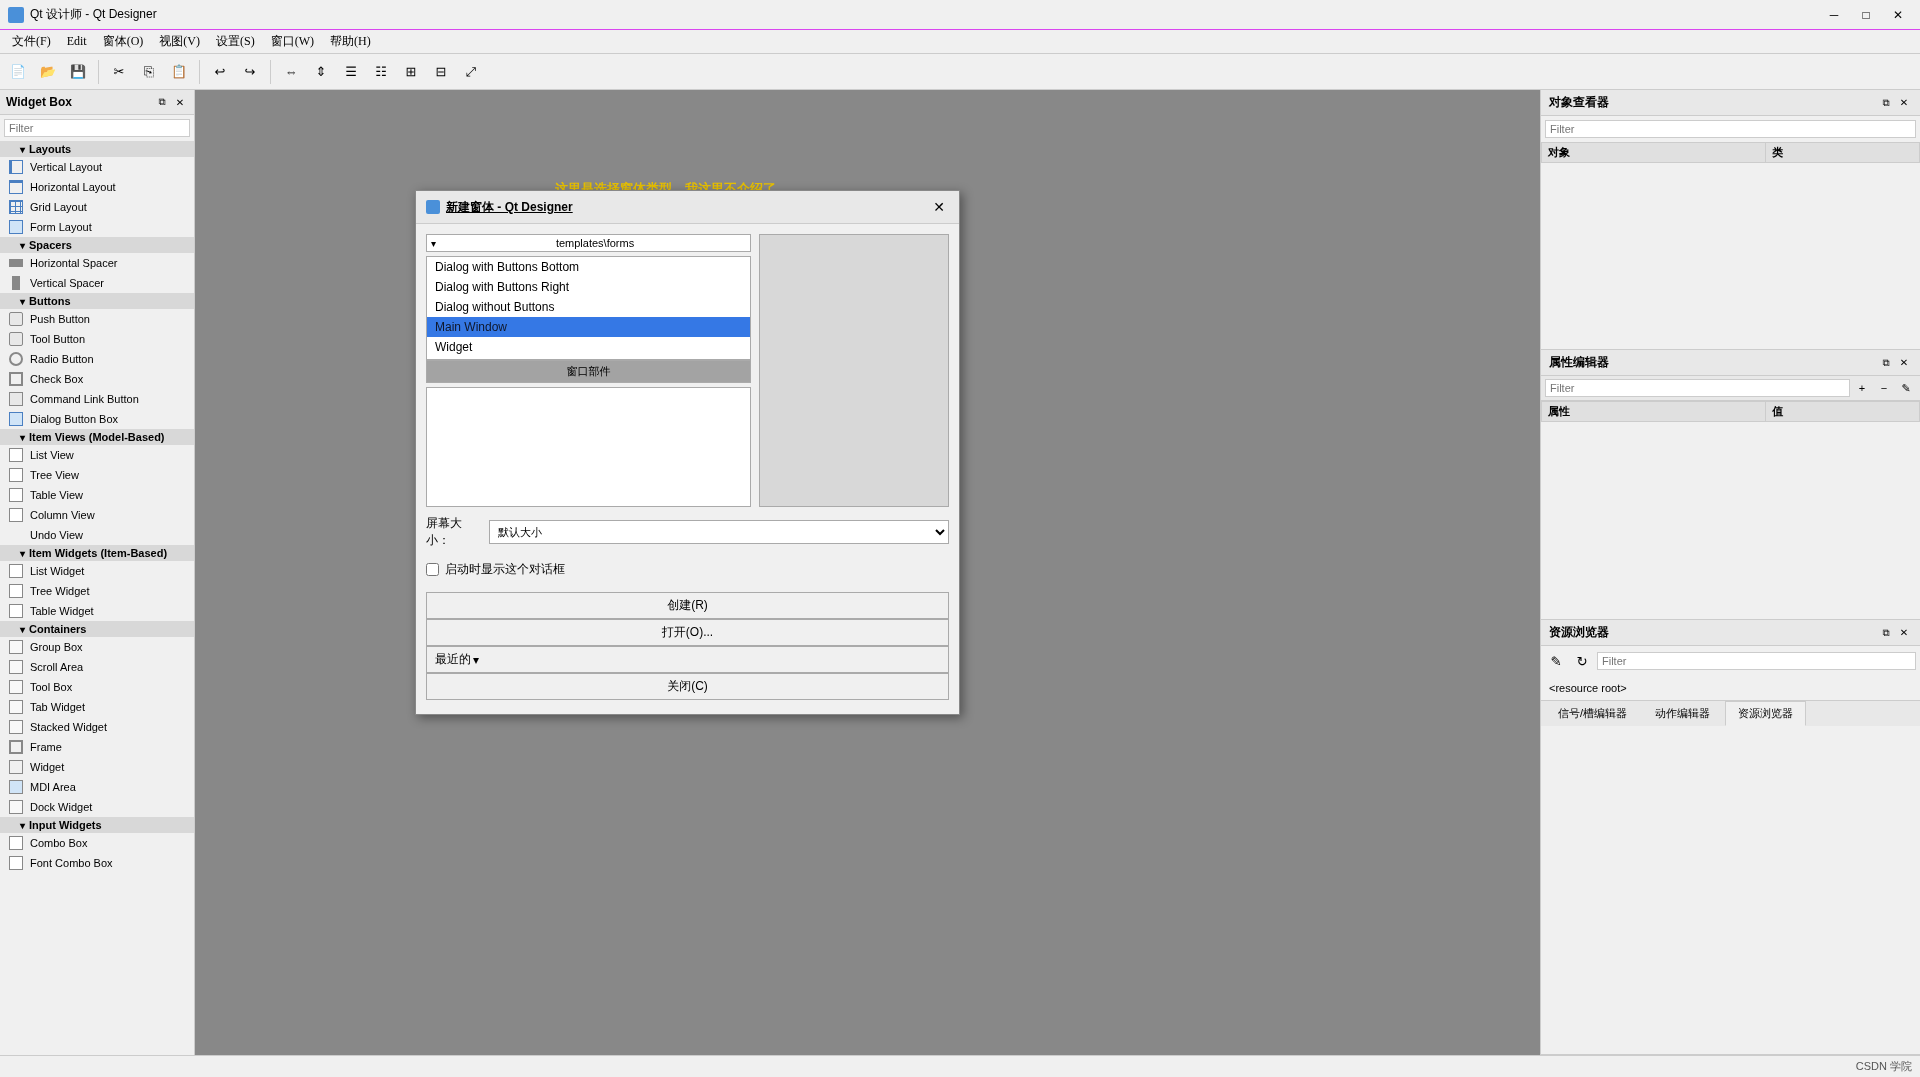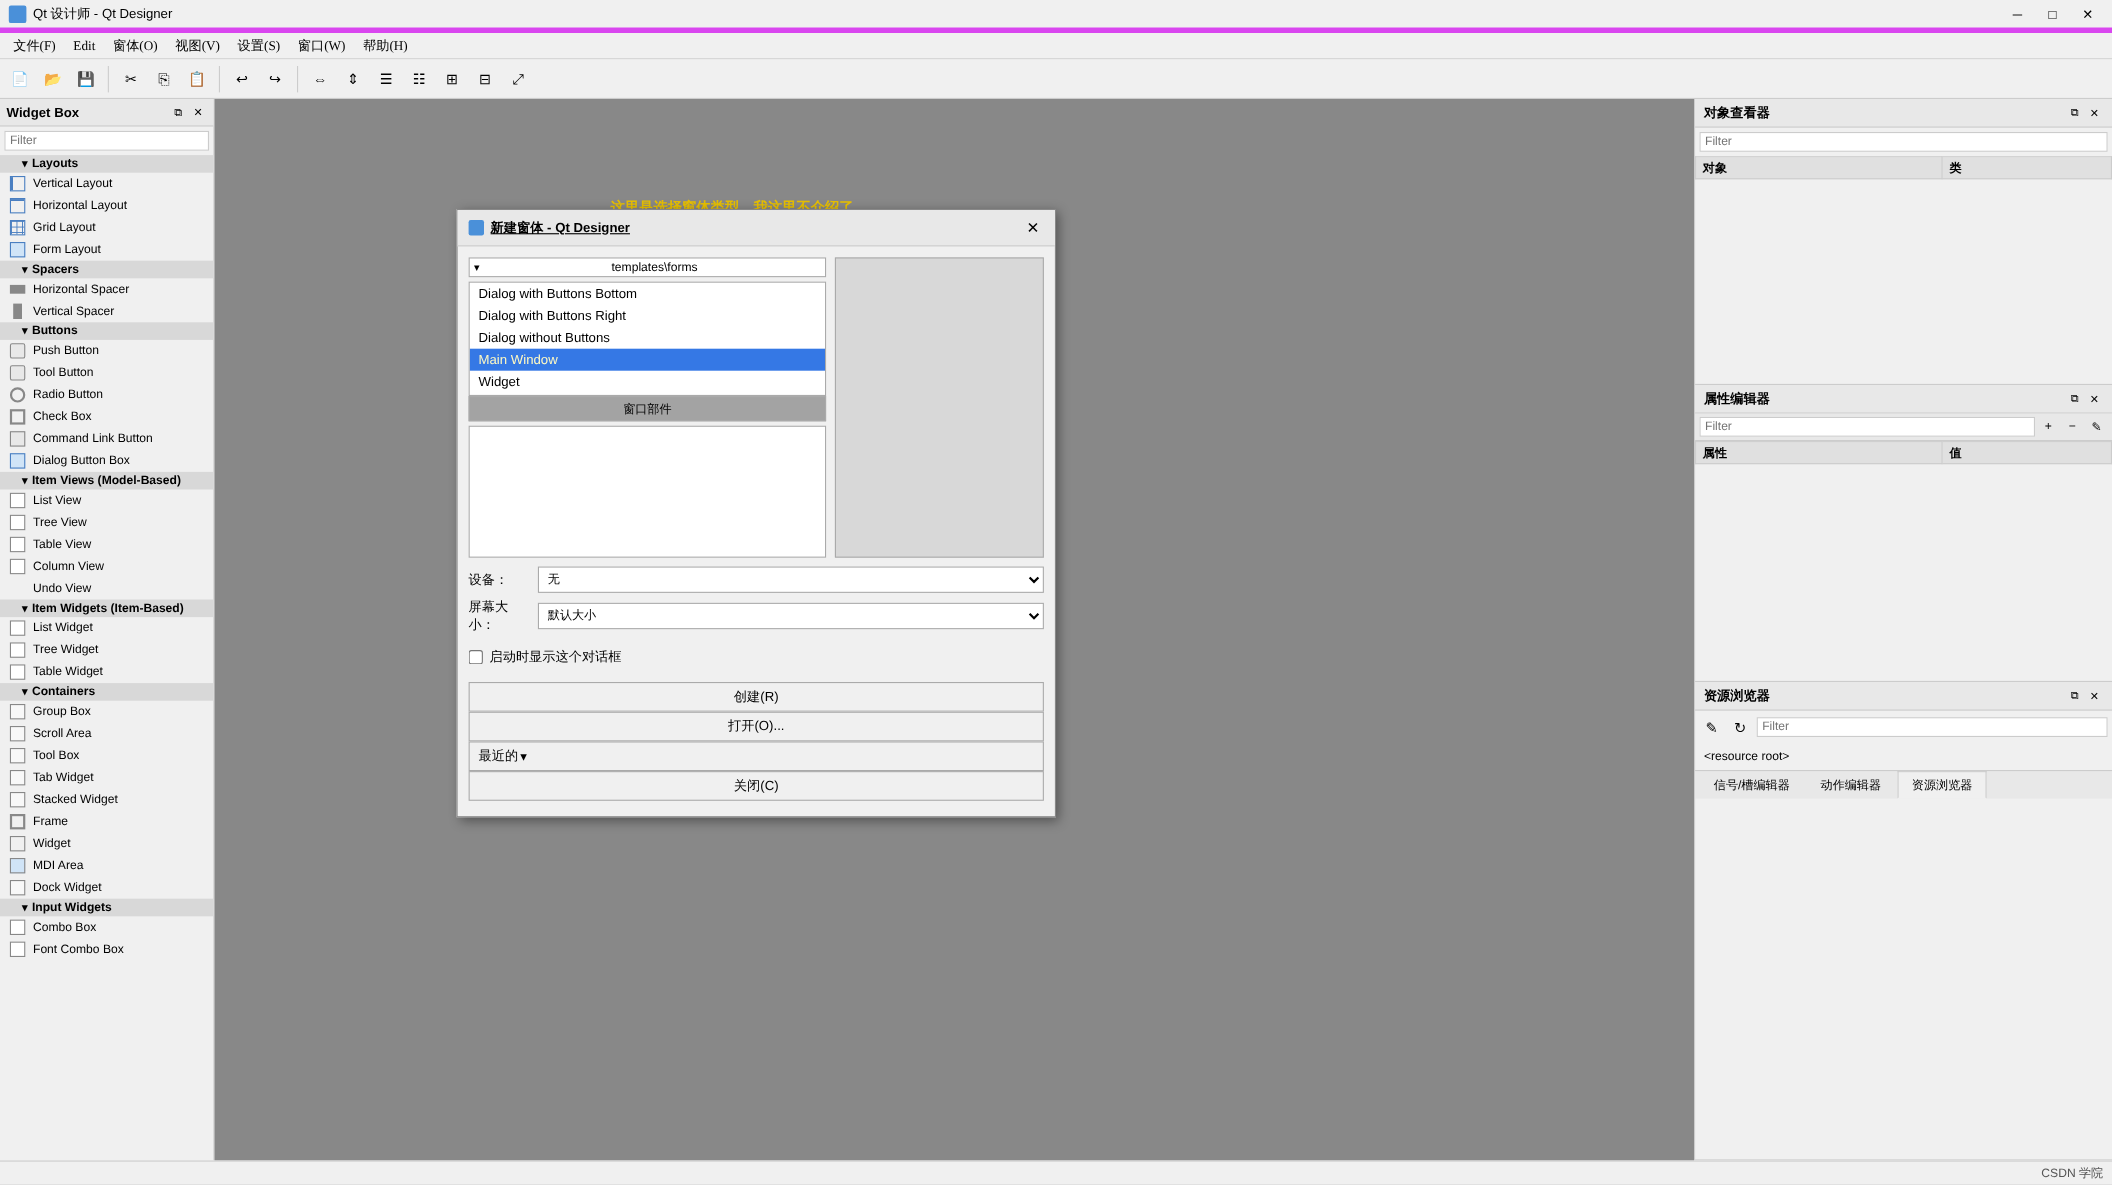--- a/index.html
+++ b/index.html
@@ -15,21 +15,21 @@
     }
 
     
     .title-bar {
       background: #f0f0f0;
       height: 30px;
       display: flex;
       align-items: center;
       justify-content: space-between;
       padding: 0 8px;
-      border-bottom: 5px solid #d946ef;
+      border-bottom: 1px solid #d946ef;
       flex-shrink: 0;
     }
     .title-bar-left {
       display: flex;
       align-items: center;
       gap: 6px;
     }
     .title-icon {
       width: 16px; height: 16px;
       background: #4a90d9;
@@ -270,21 +270,21 @@
       height: 104px;
       overflow-y: auto;
     }
     .template-item {
       padding: 3px 8px;
       font-size: 12px;
       cursor: pointer;
     }
     .template-item.selected {
       background: #3578e5;
-      color: #fef9c3;
+      color: #0f172a;
     }
     .widget-parts-label {
       text-align: center;
       font-size: 11px;
       background: #a3a3a3;
       border: 1px solid #aaa;
       padding: 3px;
       margin-bottom: 4px;
     }
     .widget-parts-content {
@@ -855,26 +855,20 @@
             <div class="widget-parts-label">窗口部件</div>
             <div class="widget-parts-content"></div>
           </div>
 
           <div class="dialog-right">
           </div>
         </div>
 
         <div class="embedded-design">
           <div class="form-row">
-            <span class="form-label">设备：</span>
-            <select class="form-select">
-              <option>无</option>
-            </select>
-          </div>
-          <div class="form-row">
             <span class="form-label">屏幕大小：</span>
             <select class="form-select">
               <option>默认大小</option>
             </select>
           </div>
         </div>
 
         <div class="checkbox-row">
           <input type="checkbox" style="">
           <span>启动时显示这个对话框</span>

